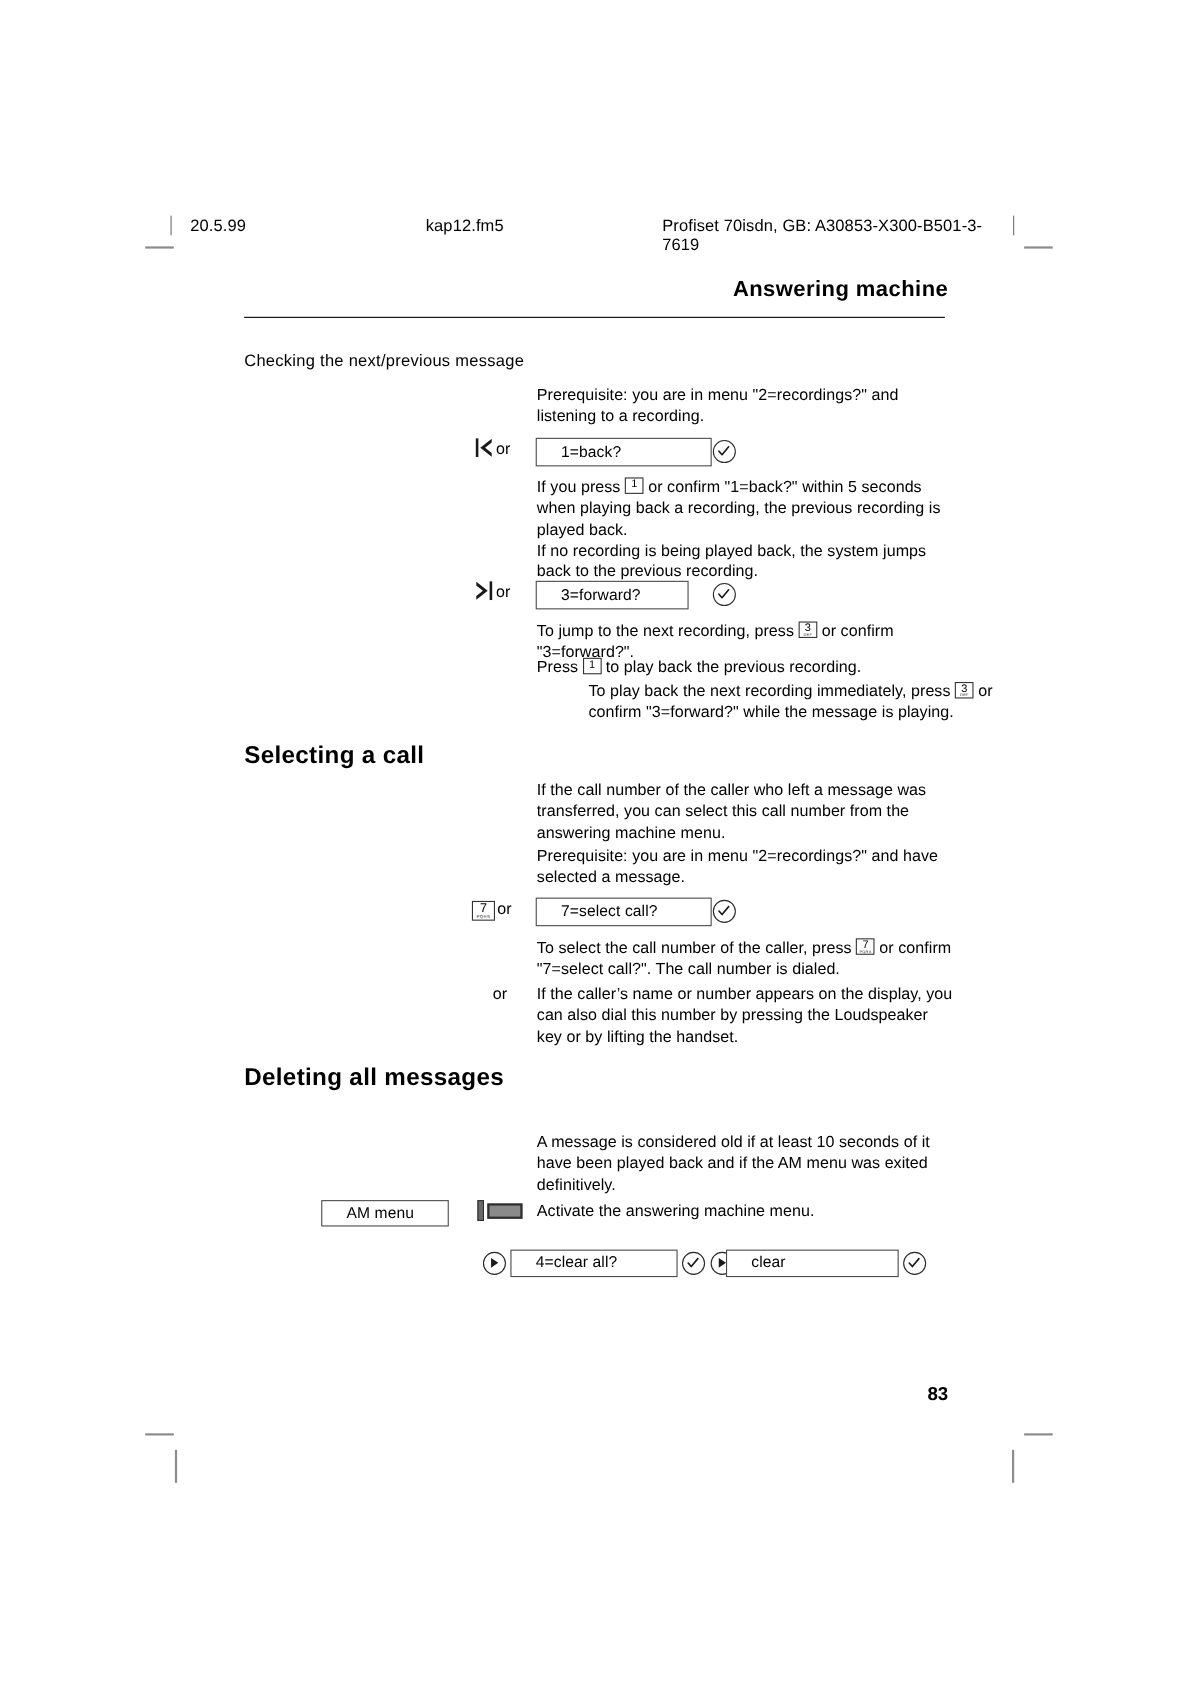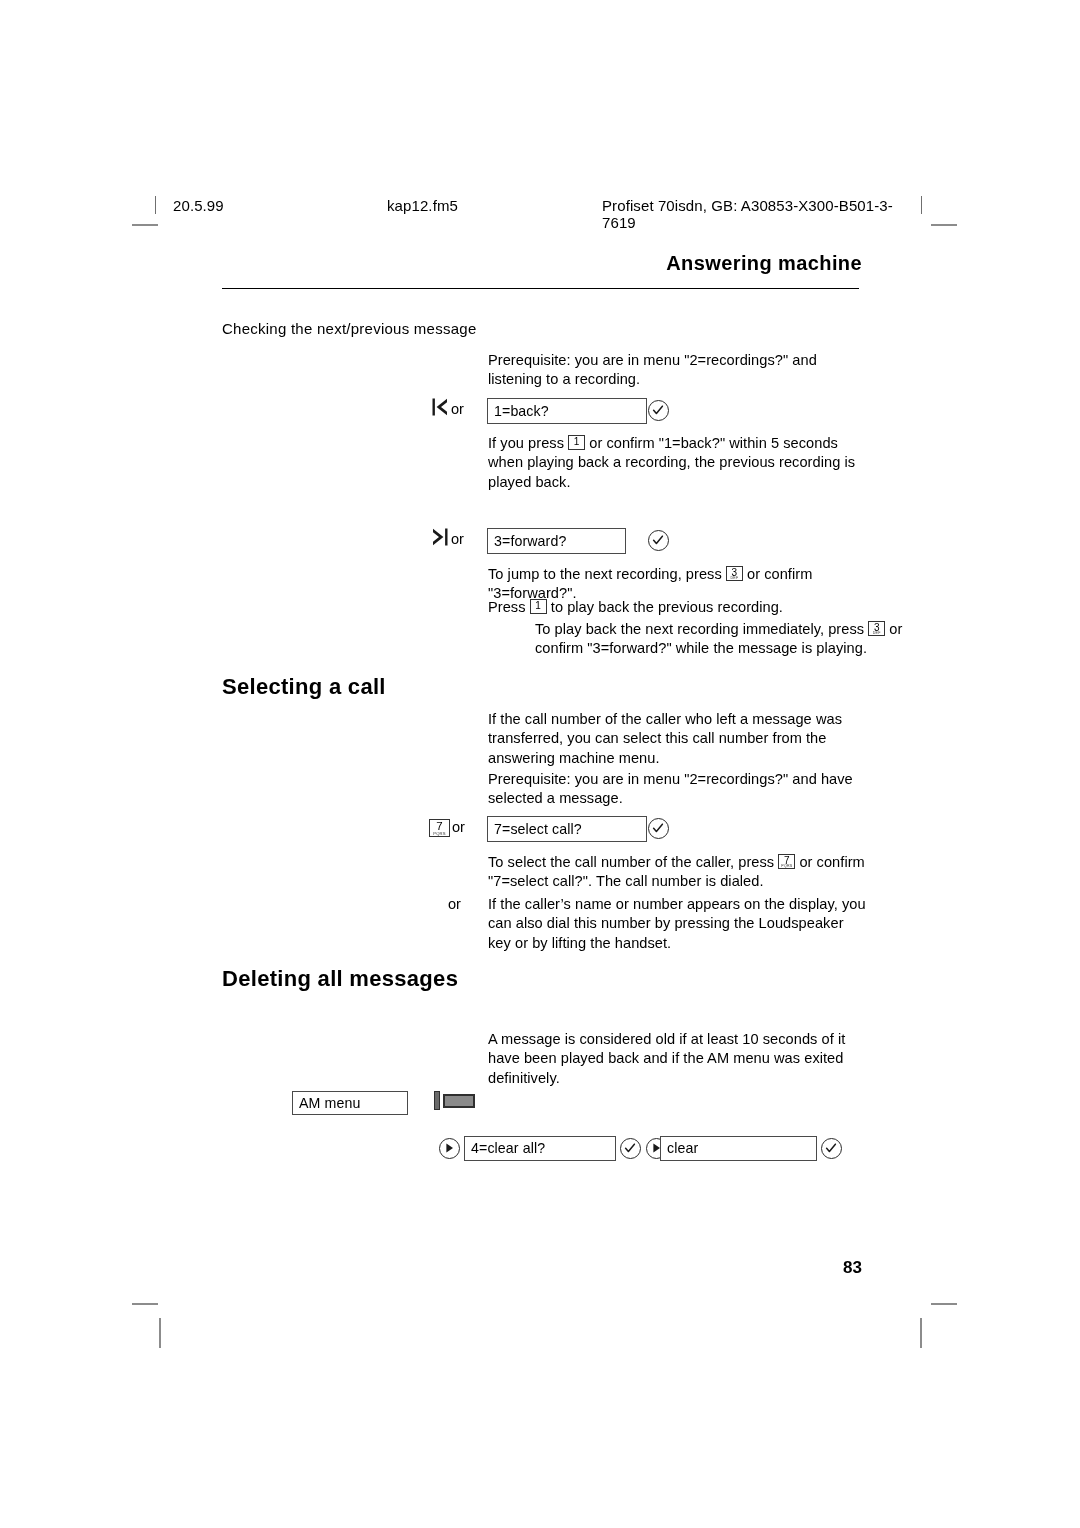--- a/index.html
+++ b/index.html
@@ -104,21 +104,21 @@
 
   
   .disp-box {
     position: absolute;
     border: 1.6px solid #4a4a4a;
     background: #ffffff;
     font-size: 14.2px;
     line-height: 1;
     display: flex;
     align-items: center;
-    padding-left: 6px;
+    padding-left: 22px;
     box-sizing: border-box;
     letter-spacing: 0.1px;
   }
 
   
   .icon-circle {
     position: absolute;
     width: 21px;
     height: 21px;
     border: 1.5px solid #2a2a2a;
@@ -244,20 +244,21 @@
   <div class="icon-circle" style="left:648px; top:400px;">
     <svg width="18" height="18" viewBox="0 0 18 18">
       <path d="M4.6 9.2 L7.4 12.4 L13.4 5.2" stroke="#1a1a1a" stroke-width="1.5" fill="none" stroke-linecap="round" stroke-linejoin="round"></path>
     </svg>
   </div>
 
   <div class="body-text" style="top:434px;">
     <span>If you press </span><span class="key-glyph"><span class="knum">1</span><span class="ksub"></span></span><span> or confirm "1=back?" within 5 seconds when playing back a recording, the previous recording is played back.</span>
   </div>
 
+  <div class="body-text" style="top:492px;">If no recording is being played back, the system jumps back to the previous recording.</div>
 
   <div class="transport" style="left:432px; top:528px;">
     <svg width="16" height="18" viewBox="0 0 16 18">
       <path d="M1 0.8 L11.4 9 L1 17.2 L1 13.8 L7 9 L1 4.2 Z" fill="#1a1a1a"></path>
       <rect x="13.1" y="0.5" width="2.4" height="17" fill="#1a1a1a"></rect>
     </svg>
   </div>
   <div class="or-label" style="left:451px; top:530px;">or</div>
   <div class="disp-box" style="left:487px; top:528px; width:139px; height:26px;">3=forward?</div>
   <div class="icon-circle" style="left:648px; top:530px;">
@@ -304,20 +305,21 @@
   <div class="body-text" style="top:895px;">If the caller’s name or number appears on the display, you can also dial this number by pressing the Loudspeaker key or by lifting the handset.</div>
 
   <div class="sect-head" style="top:966px;">Deleting all messages</div>
 
 
   <div class="body-text" style="top:1030px;">A message is considered old if at least 10 seconds of it have been played back and if the AM menu was exited definitively.</div>
 
   <div class="disp-box" style="left:292px; top:1091px; width:116px; height:24px;">AM menu</div>
   <div class="fkey-thin" style="left:434px; top:1091px;"></div>
   <div class="fkey-wide" style="left:443px; top:1094px;"></div>
+  <div class="body-text" style="top:1092px;">Activate the answering machine menu.</div>
 
   <div class="icon-circle" style="left:439px; top:1138px;">
     <svg width="18" height="18" viewBox="0 0 18 18">
       <path d="M6.4 4.6 L13 9 L6.4 13.4 Z" fill="#1a1a1a"></path>
     </svg>
   </div>
   <div class="disp-box" style="left:464px; top:1136px; width:152px; height:25px;">4=clear all?</div>
   <div class="icon-circle" style="left:620px; top:1138px;">
     <svg width="18" height="18" viewBox="0 0 18 18">
       <path d="M4.6 9.2 L7.4 12.4 L13.4 5.2" stroke="#1a1a1a" stroke-width="1.5" fill="none" stroke-linecap="round" stroke-linejoin="round"></path>

